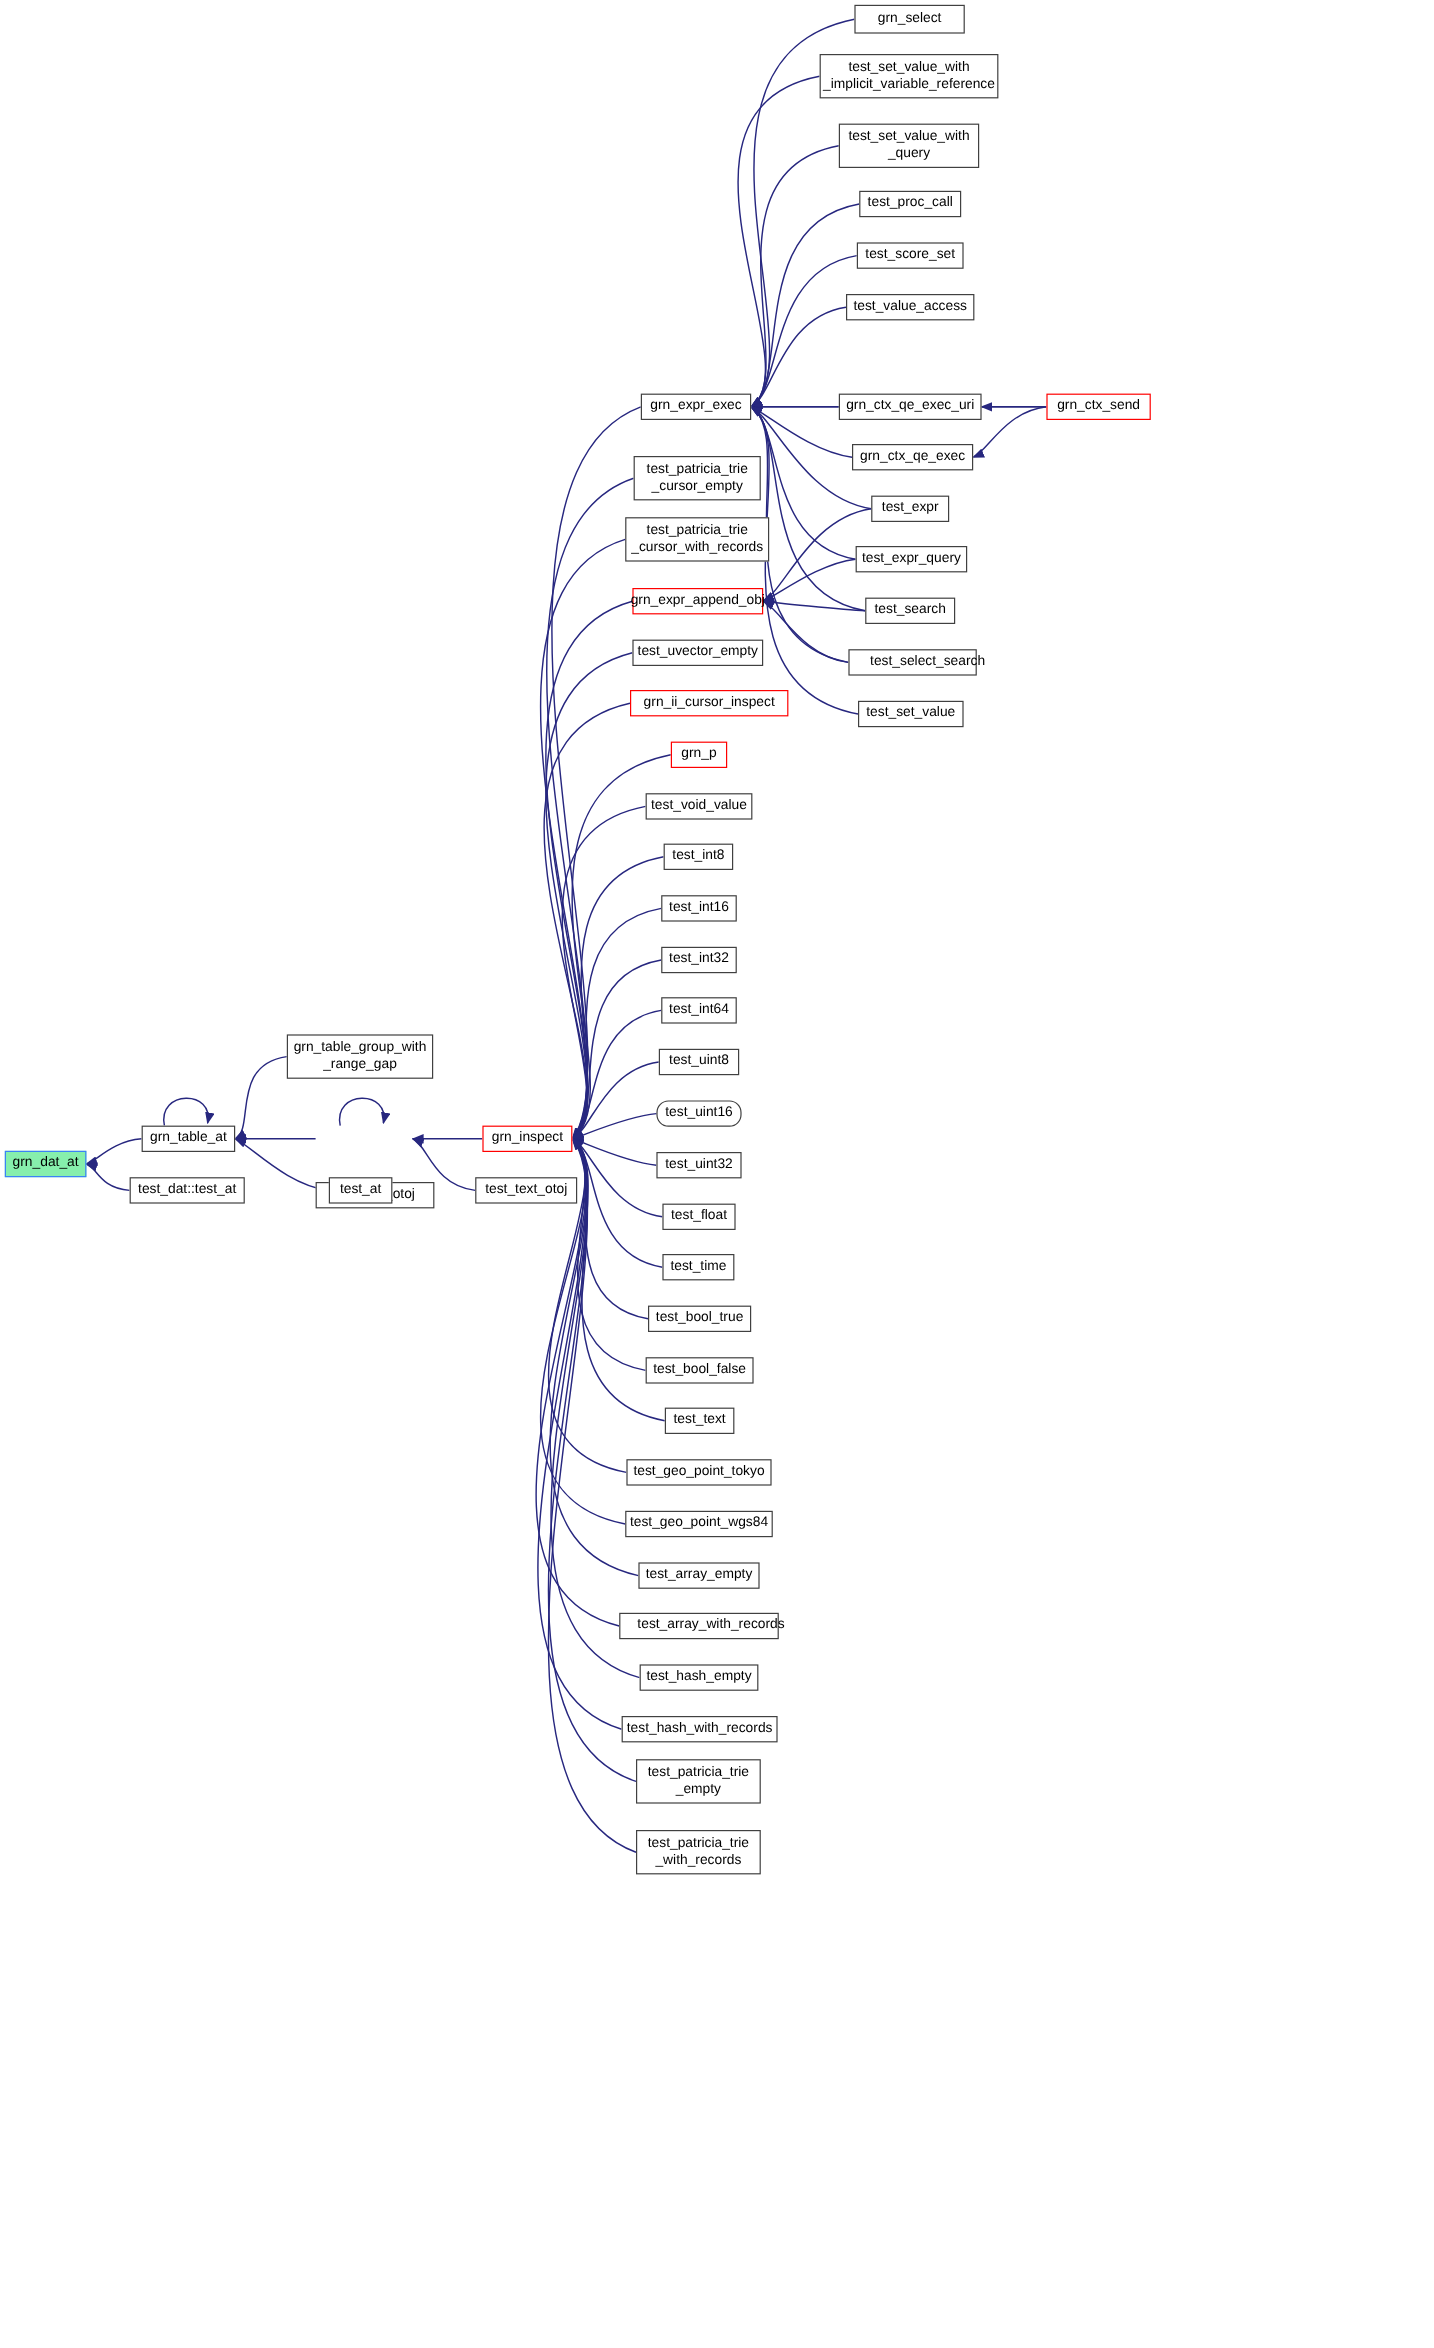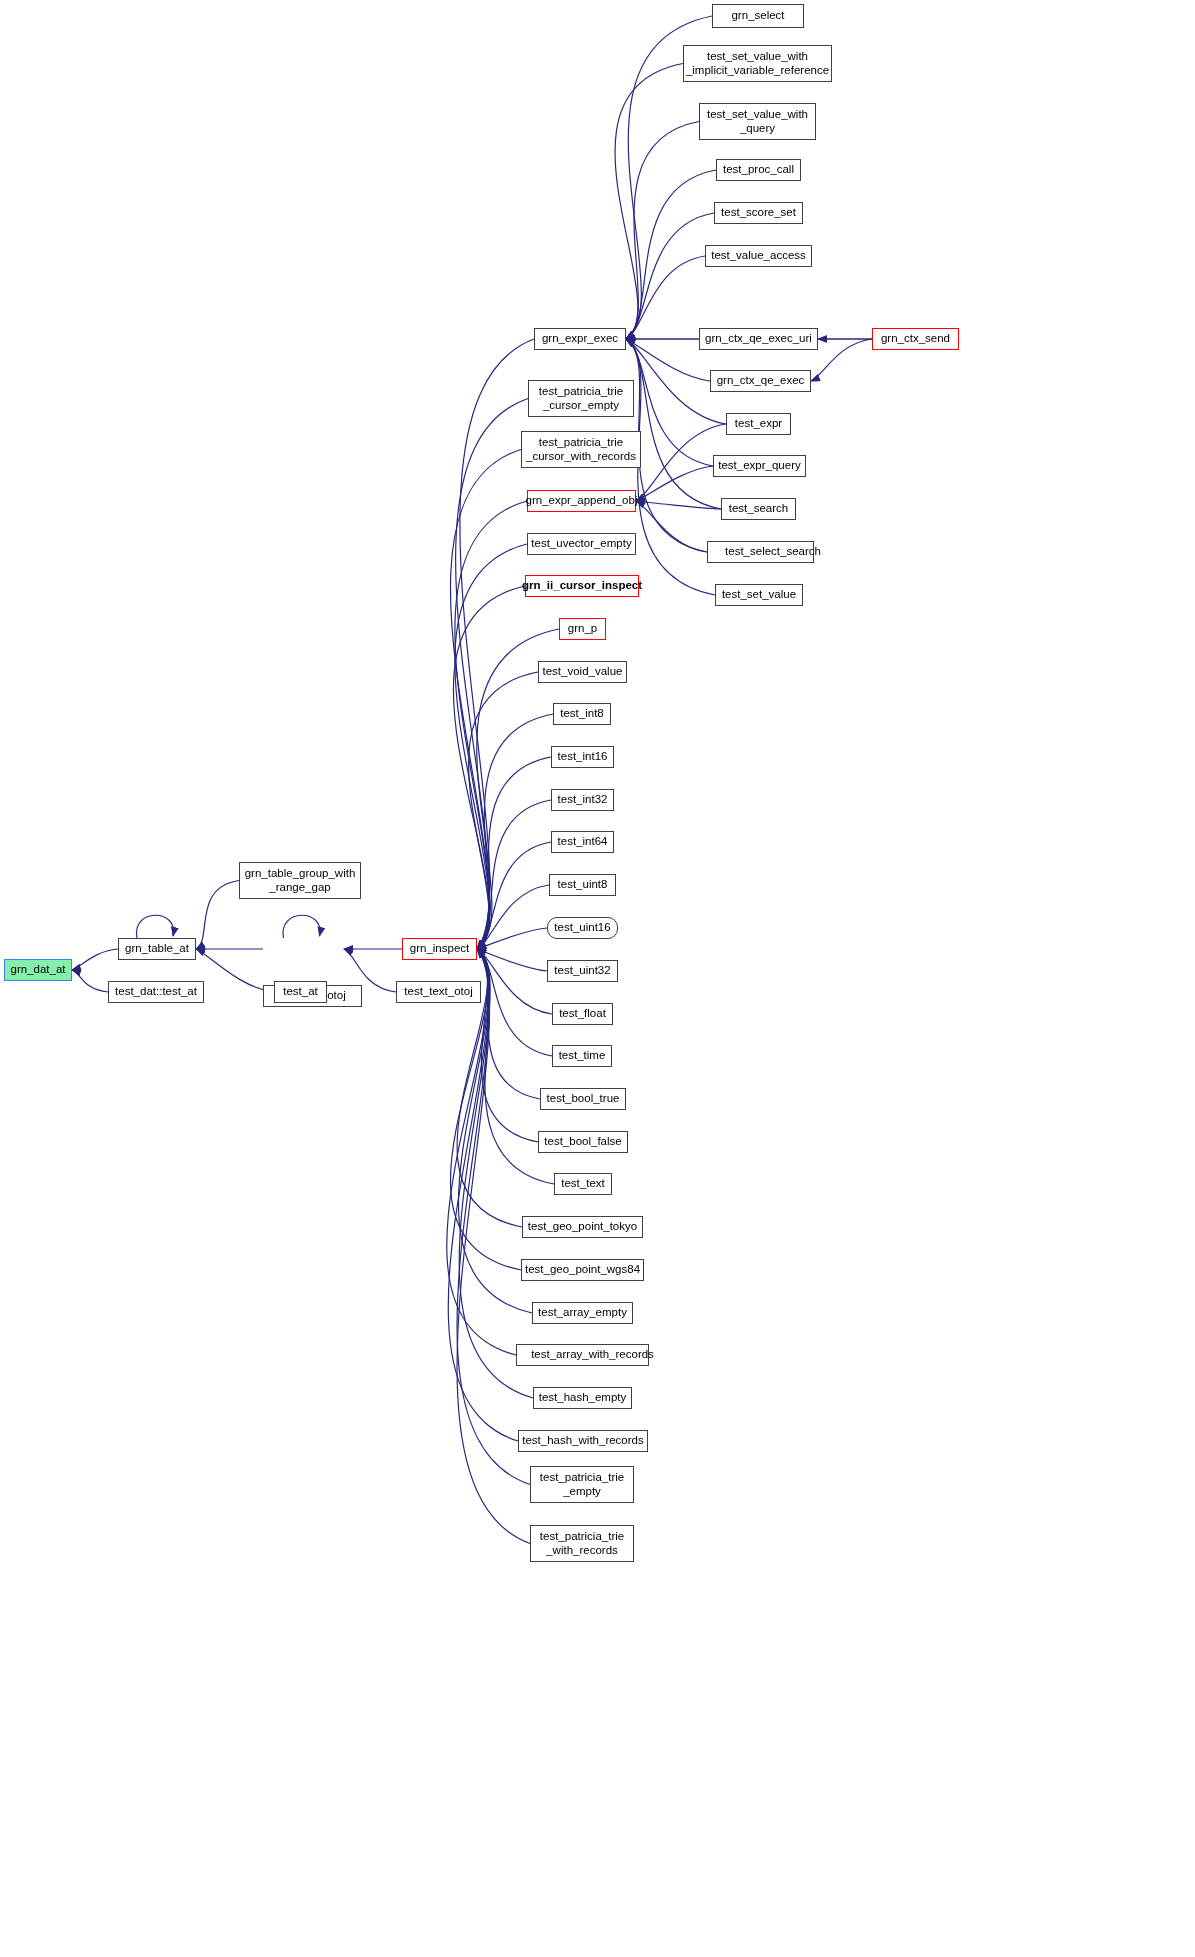--- a/index.html
+++ b/index.html
@@ -111,21 +111,21 @@
       <div class="node" style="left: 528px; top: 380px; width: 106px; height: 37px;">test_patricia_trie
 _cursor_empty</div>
       <div class="node" style="left: 726px; top: 413px; width: 65px; height: 22px;">test_expr</div>
       <div class="node" style="left: 521px; top: 431px; width: 120px; height: 37px;">test_patricia_trie
 _cursor_with_records</div>
       <div class="node" style="left: 713px; top: 455px; width: 93px; height: 22px;">test_expr_query</div>
       <div class="node red" style="left: 527px; top: 490px; width: 109px; height: 22px;">grn_expr_append_obj</div>
       <div class="node" style="left: 721px; top: 498px; width: 75px; height: 22px;">test_search</div>
       <div class="node" style="left: 527px; top: 533px; width: 109px; height: 22px;">test_uvector_empty</div>
       <div class="node" style="left: 707px; top: 541px; width: 107px; height: 22px; padding-left: 25px;">test_select_search</div>
-      <div class="node red" style="left: 525px; top: 575px; width: 114px; height: 22px; font-weight: bold;">grn_ii_cursor_inspect</div>
+      <div class="node red" style="left: 525px; top: 575px; width: 132px; height: 22px;">grn_ii_cursor_inspect</div>
       <div class="node" style="left: 715px; top: 584px; width: 88px; height: 22px;">test_set_value</div>
       <div class="node red" style="left: 559px; top: 618px; width: 47px; height: 22px;">grn_p</div>
       <div class="node" style="left: 538px; top: 661px; width: 89px; height: 22px;">test_void_value</div>
       <div class="node" style="left: 553px; top: 703px; width: 58px; height: 22px;">test_int8</div>
       <div class="node" style="left: 551px; top: 746px; width: 63px; height: 22px;">test_int16</div>
       <div class="node" style="left: 551px; top: 789px; width: 63px; height: 22px;">test_int32</div>
       <div class="node" style="left: 551px; top: 831px; width: 63px; height: 22px;">test_int64</div>
       <div class="node" style="left: 549px; top: 874px; width: 67px; height: 22px;">test_uint8</div>
       <div class="node" style="left: 239px; top: 862px; width: 122px; height: 37px;">grn_table_group_with
 _range_gap</div>

